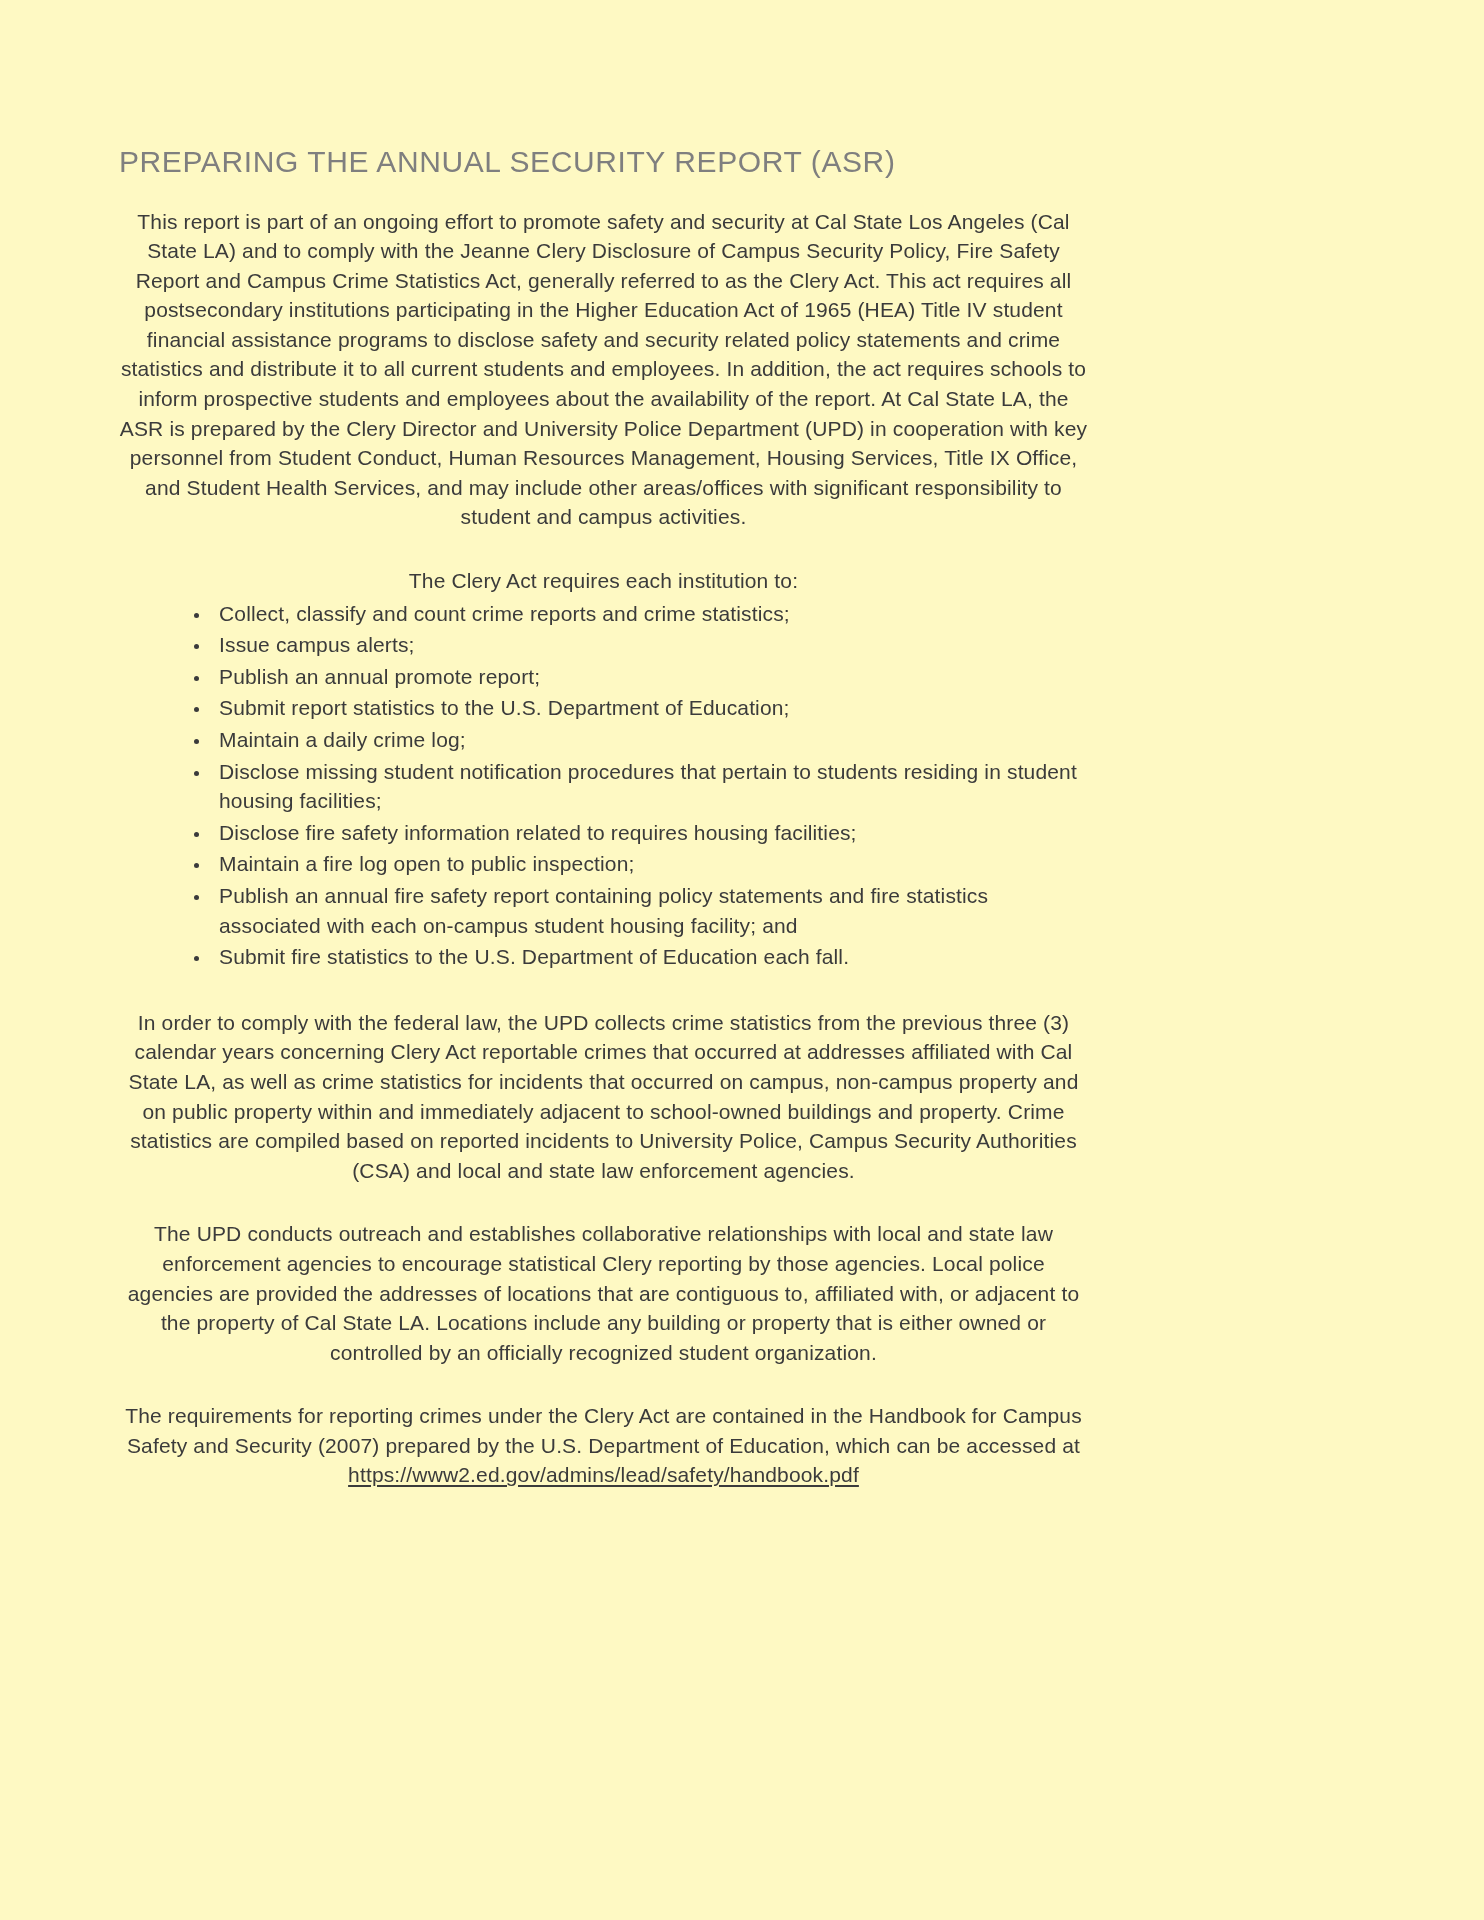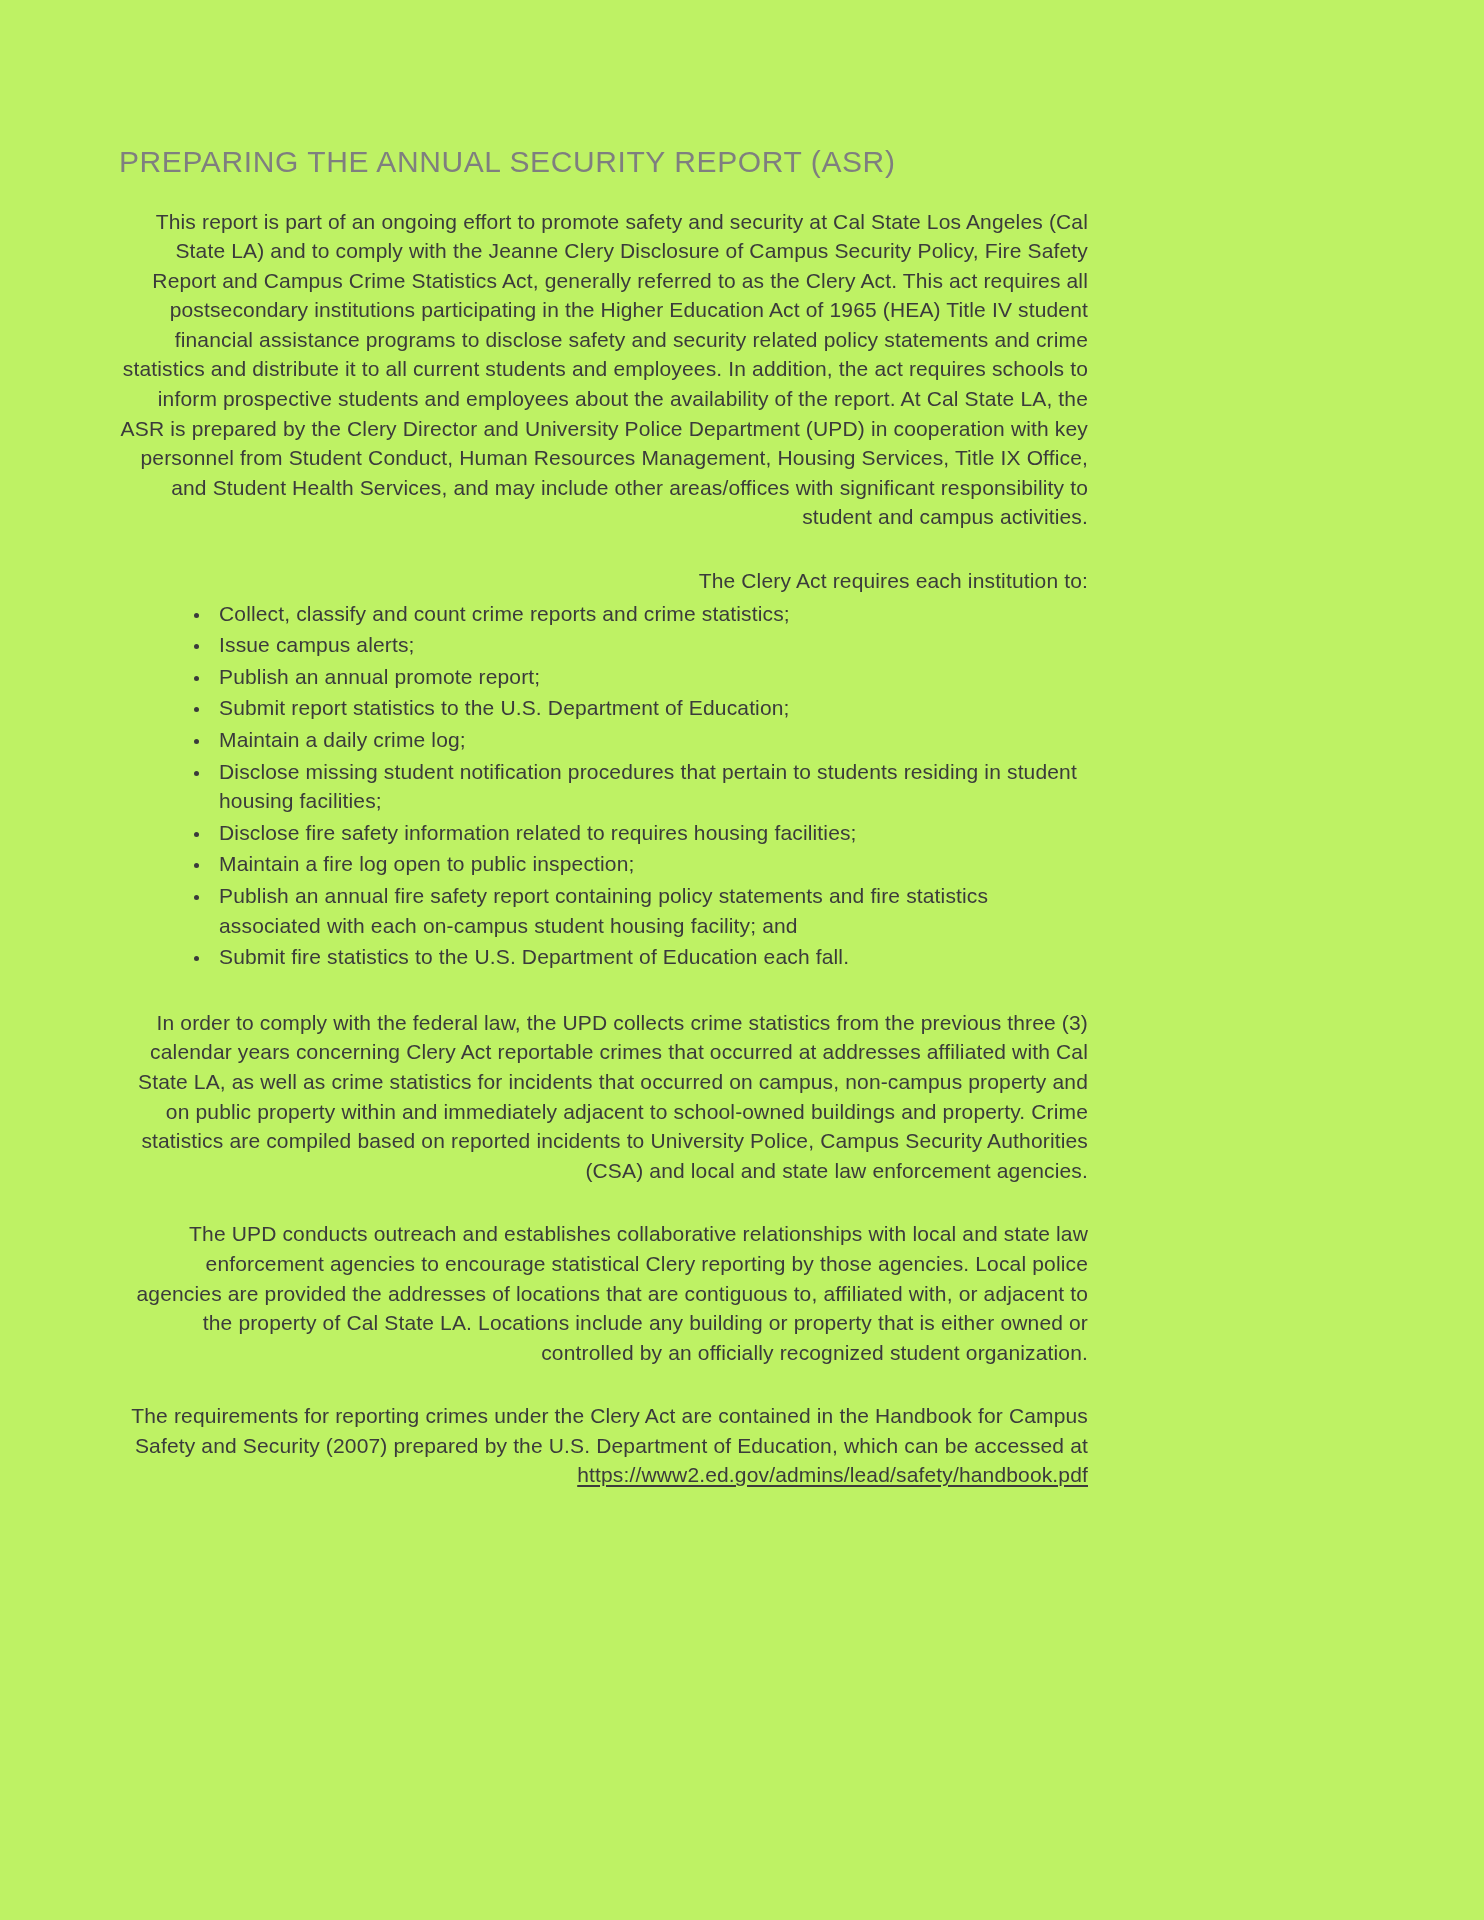--- a/index.html
+++ b/index.html
@@ -13,36 +13,36 @@
     position: relative;
     overflow: hidden;
     font-family: "Liberation Sans", "DejaVu Sans", sans-serif;
     color: #3b3b3b;
   }
   .page {
     box-sizing: border-box;
     width: 1484px;
     height: 1920px;
     padding: 143px 396px 0 119px;
-    background: #bef264;
+    background: #fef9c3;
   }
   .doc-title {
     font-size: 30px;
     font-weight: 400;
     color: #7f7f7f;
     letter-spacing: 0.6px;
     margin: 0 0 26px 0;
     line-height: 1.25;
   }
   .para {
     font-size: 21px;
     line-height: 29.6px;
     letter-spacing: 0.15px;
     margin: 0 0 34px 0;
-    text-align: right;
+    text-align: center;
   }
   .list-intro {
     margin: 0 0 3px 0;
   }
   ul.bullets {
     margin: 0 0 36px 0;
     padding: 0 0 0 76px;
     list-style: disc;
   }
   ul.bullets li {

